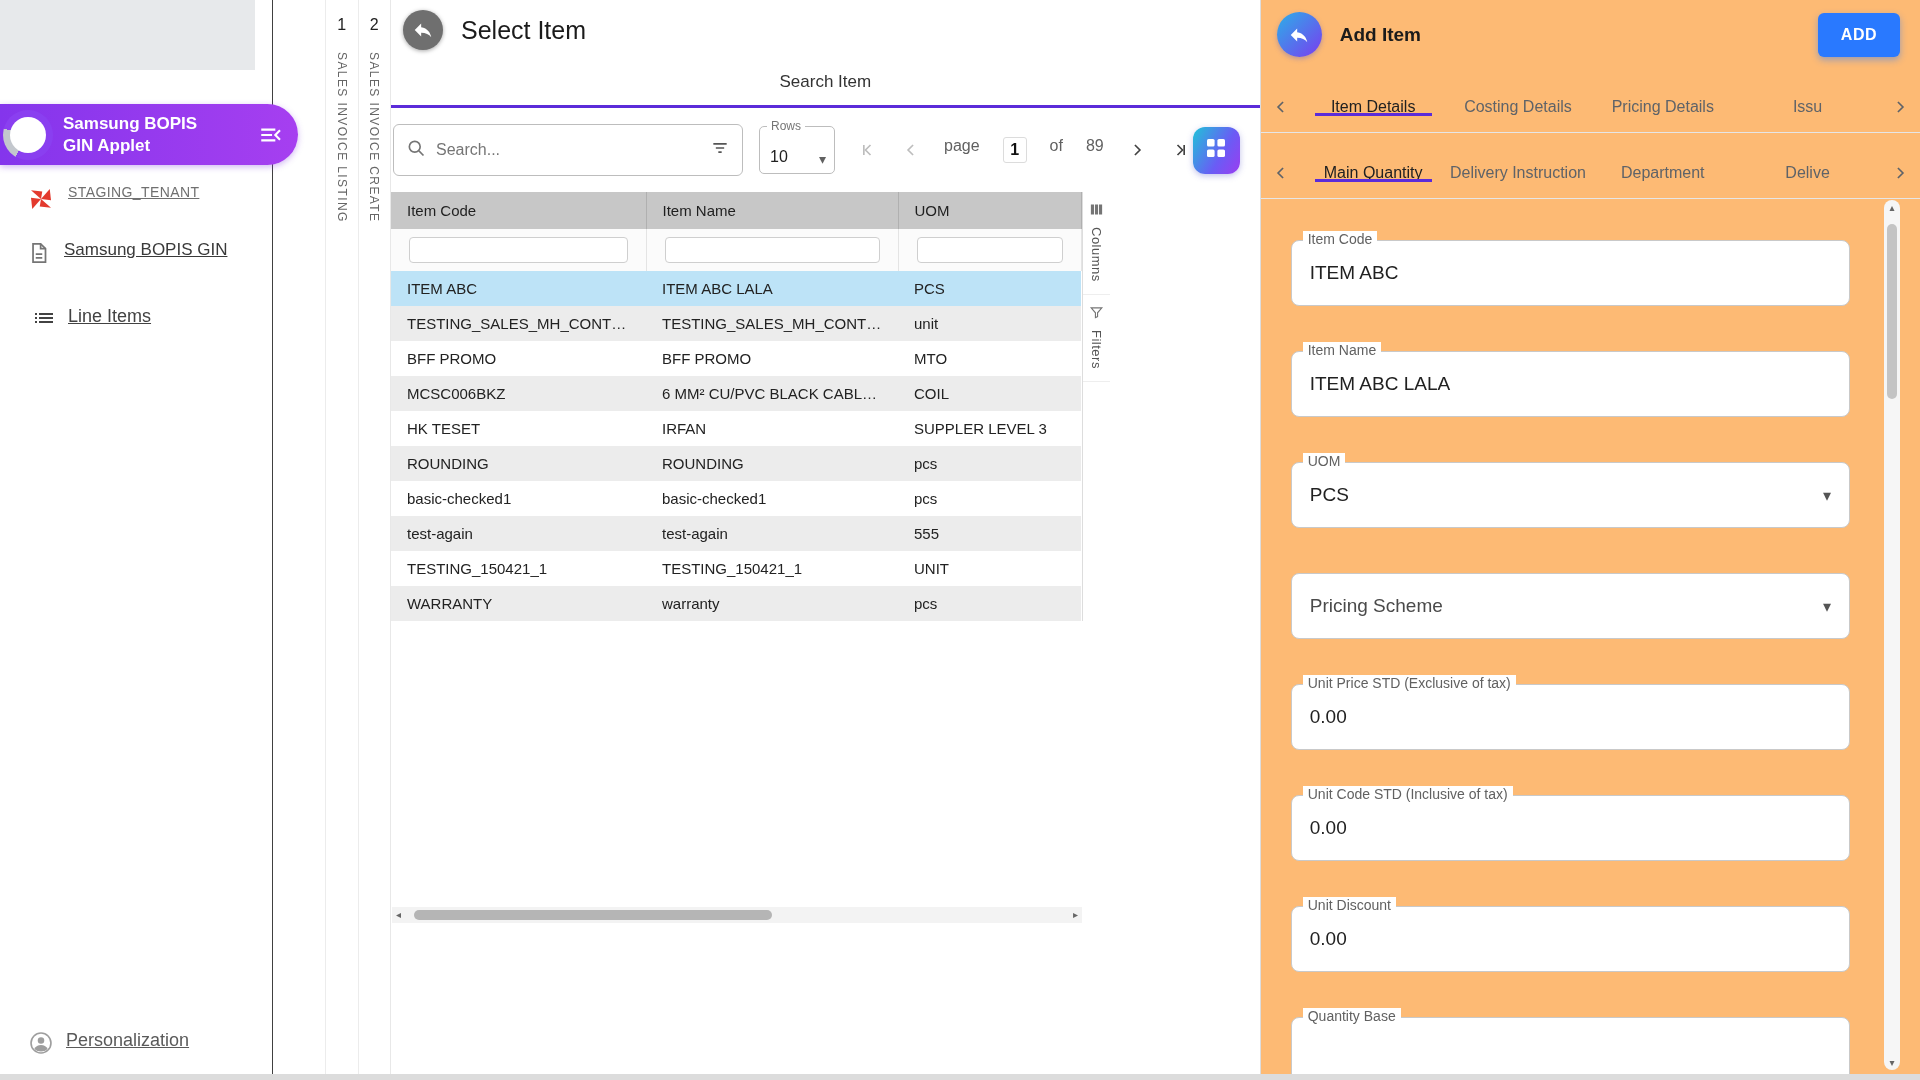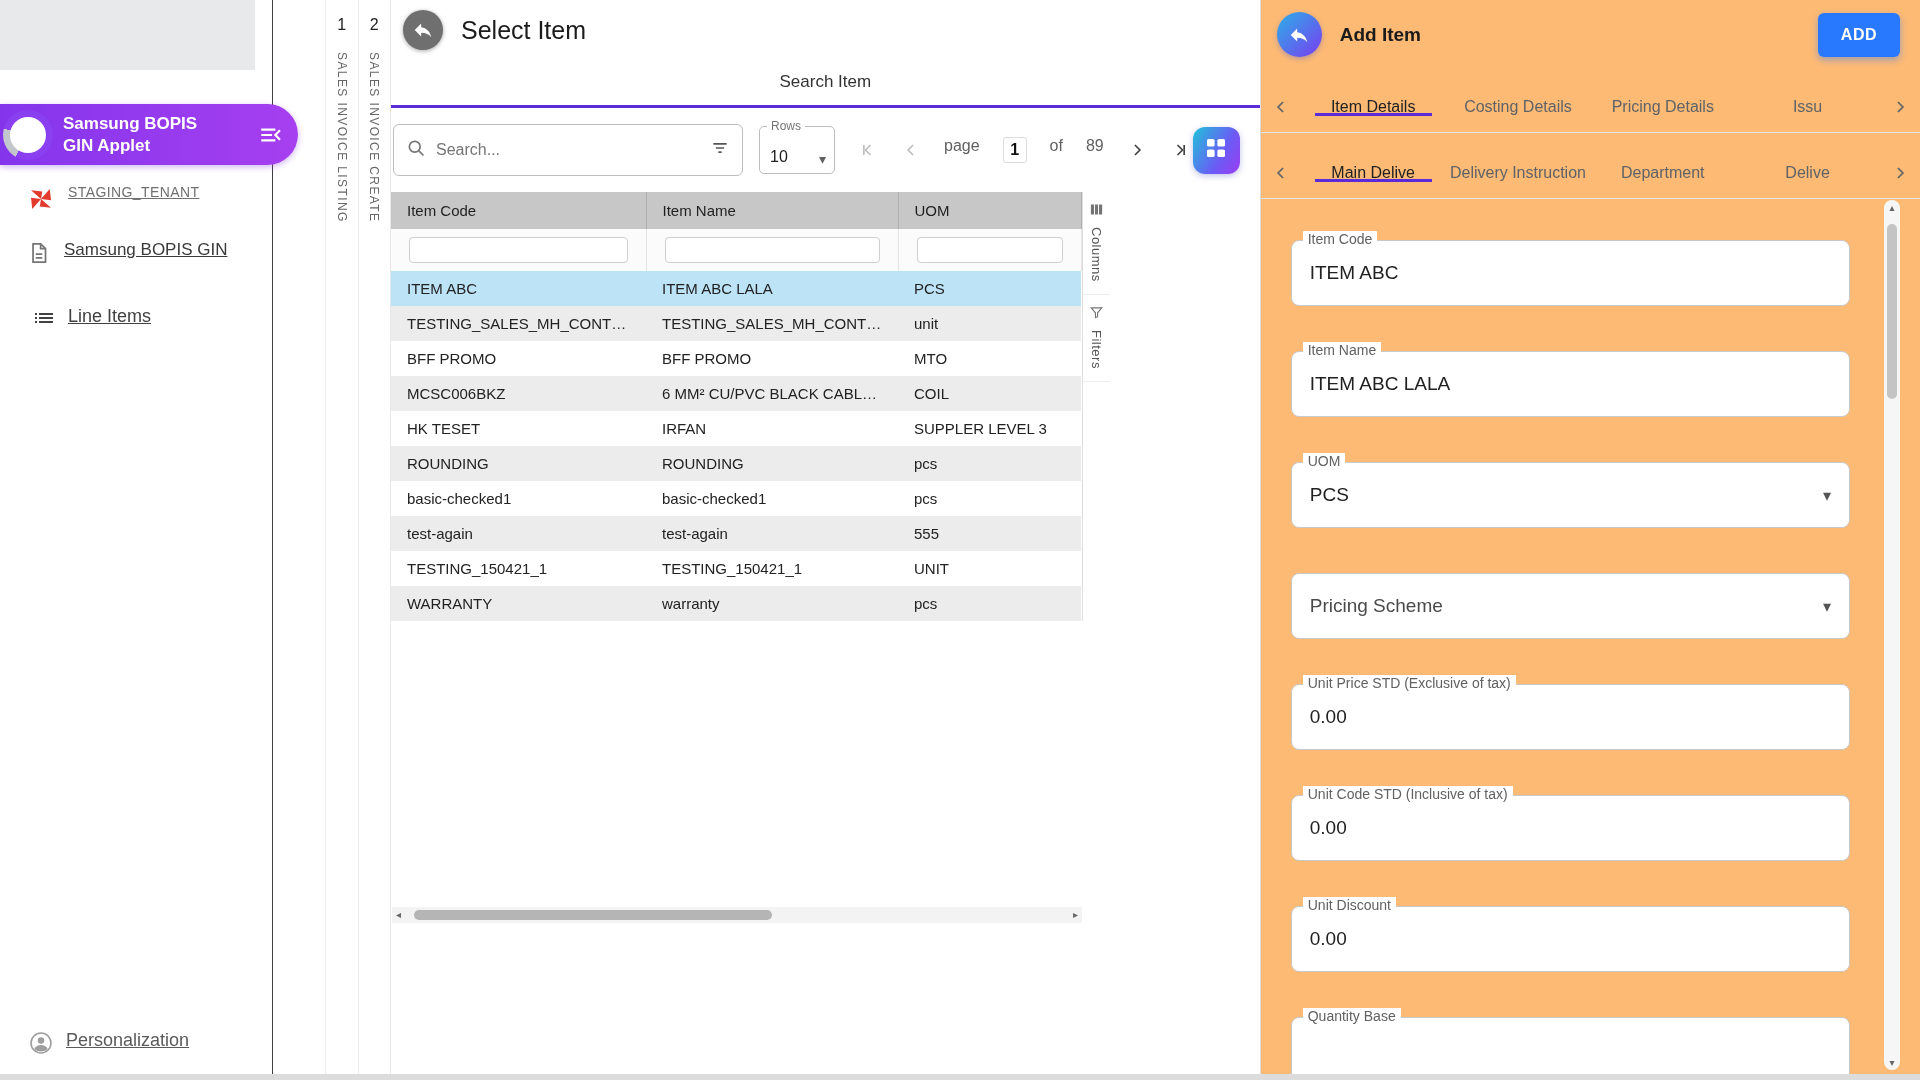--- a/index.html
+++ b/index.html
@@ -416,21 +416,21 @@
       </div>
     </div>
 
     <div class="tab-row secondary">
       <div class="tab-chevron">
         <svg width="20" height="20" viewBox="0 0 24 24" fill="none" stroke="currentColor" stroke-width="2">
             <path d="M14.5 6l-6 6 6 6"></path>
           </svg>
       </div>
       <div class="tabs" id="stabs">
-          <div class="tab active">Main Delive</div>
+          <div class="tab active">Main Quantity</div>
           <div class="tab">Delivery Instruction</div>
           <div class="tab">Department</div>
           <div class="tab">Delive</div>
         </div>
       <div class="tab-chevron">
         <svg width="20" height="20" viewBox="0 0 24 24" fill="none" stroke="currentColor" stroke-width="2">
             <path d="M9.5 6l6 6-6 6"></path>
           </svg>
       </div>
     </div>

